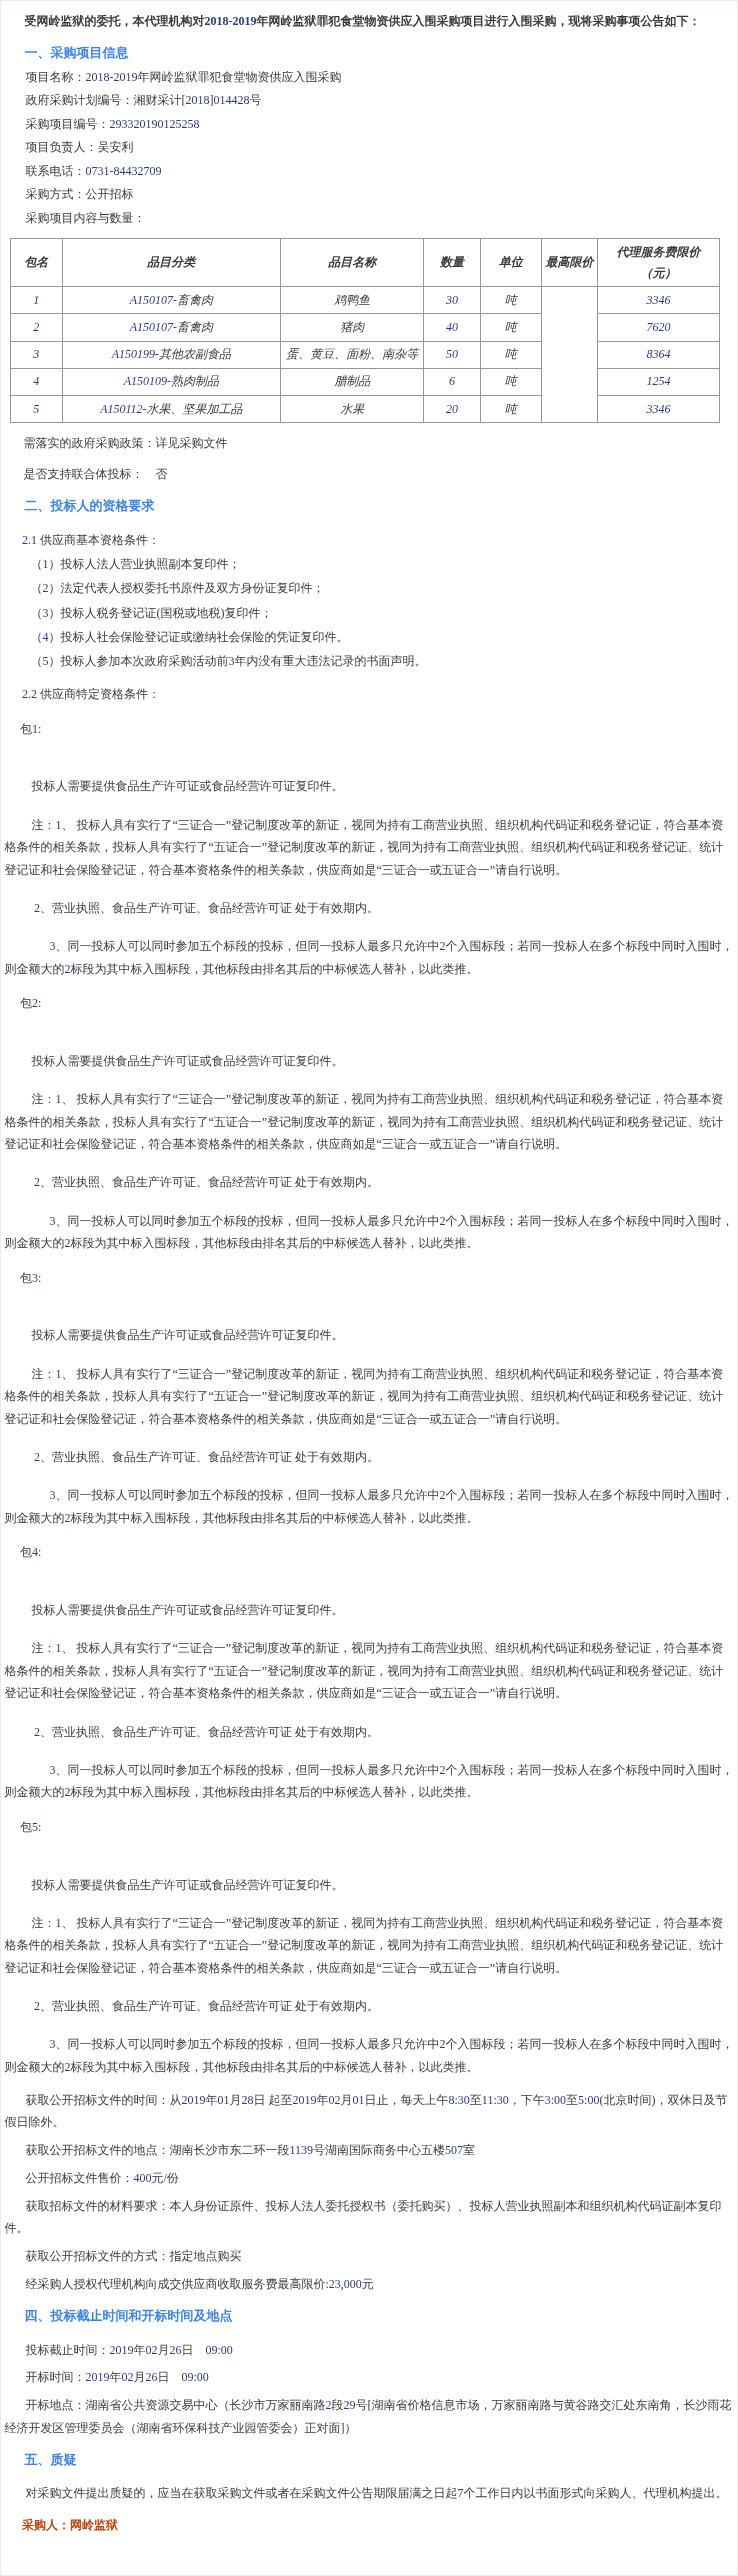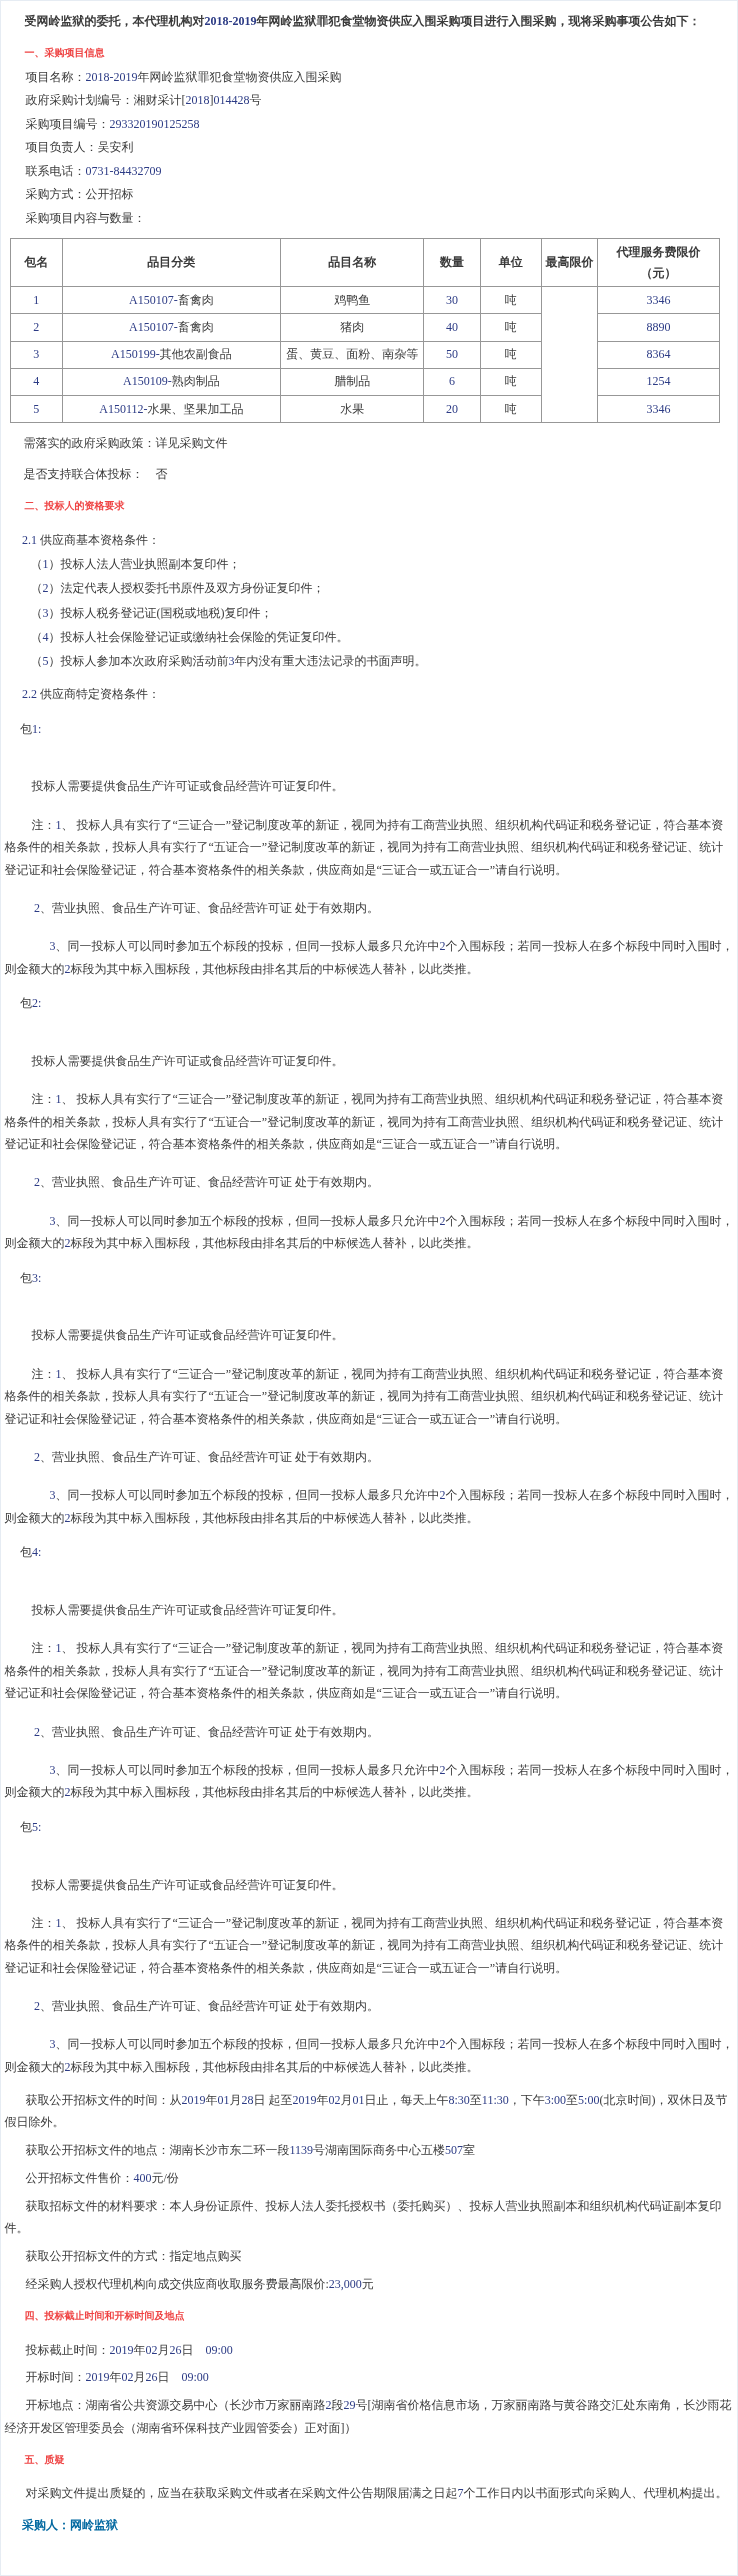--- a/index.html
+++ b/index.html
@@ -15,33 +15,34 @@
     width:738px;
     min-height:2576px;
     border:0.9px solid #e6ecf3;
     background:#fff;
     padding:5.2px 3.5px 17.4px 3.5px;
   }
   p{margin:0;}
   .num{color:var(--num-color,#2c3b85);font-family:"Liberation Serif",serif;}
   .intro{margin:3.5px 0 0 20px;font-weight:bold;}
   h2.sec{
-    font-size:10px;
-    color:#ef4444;
+    font-size:13px;
+    color:#3b82f6;
     margin:8.7px 0 0 20px;
     line-height:24px;
     font-weight:bold;
   }
   .field{margin:0.9px 0 0 21px;}
   .field:first-of-type{margin-top:10.4px;}
   table.items{
     border-collapse:collapse;
     margin:8.7px 0 0 5.2px;
     width:710px;
     table-layout:fixed;
+    font-style:italic;
   }
   table.items th, table.items td{
     border:0.9px solid #979797;
     text-align:center;
     vertical-align:middle;
     padding:2.6px 3.5px;
     line-height:21px;
     font-weight:normal;
   }
   table.items th{font-weight:bold;}
@@ -49,21 +50,21 @@
   .sub-title{margin:10.4px 0 0 17.4px;}
   .list-item{margin:1.7px 0 0 26px;}
   .pkg{margin:0 0 5.2px 0;}
   .pkg-label{margin:12px 0 0 15.6px;}
   .pkg-permit{margin:35px 0 0 27px;}
   .pkg-note1{margin:15.6px 0 0 0;text-indent:27px;}
   .pkg-note2{margin:15.6px 0 0 29.5px;}
   .pkg-note3{margin:15.6px 0 0 0;text-indent:45px;}
   .body-line{margin:5.2px 0 0 0;text-indent:21px;}
   .first-gap{margin-top:10.4px;}
-  .title-bold{font-weight:bold;color:#0369a1;margin:8.7px 0 0 17.4px;}
+  .title-bold{font-weight:bold;color:#c2410c;margin:8.7px 0 0 17.4px;}
 </style>
 </head>
 <body style="color: rgb(58, 58, 58);">
 
 <div class="page">
 
   <p class="intro">受网岭监狱的委托，本代理机构对<span class="num">2018-2019</span>年网岭监狱罪犯食堂物资供应入围采购项目进行入围采购，现将采购事项公告如下：</p>
 
   <h2 class="sec">一、采购项目信息</h2>
 
@@ -105,21 +106,21 @@
         <td>吨</td>
         <td rowspan="5"></td>
         <td><span class="num">3346</span></td>
       </tr>
       <tr>
         <td><span class="num">2</span></td>
         <td><span class="num">A150107-</span>畜禽肉</td>
         <td>猪肉</td>
         <td><span class="num">40</span></td>
         <td>吨</td>
-        <td><span class="num">8890</span></td>
+        <td><span class="num">7620</span></td>
       </tr>
       <tr>
         <td><span class="num">3</span></td>
         <td><span class="num">A150199-</span>其他农副食品</td>
         <td>蛋、黄豆、面粉、南杂等</td>
         <td><span class="num">50</span></td>
         <td>吨</td>
         <td><span class="num">8364</span></td>
       </tr>
       <tr>

